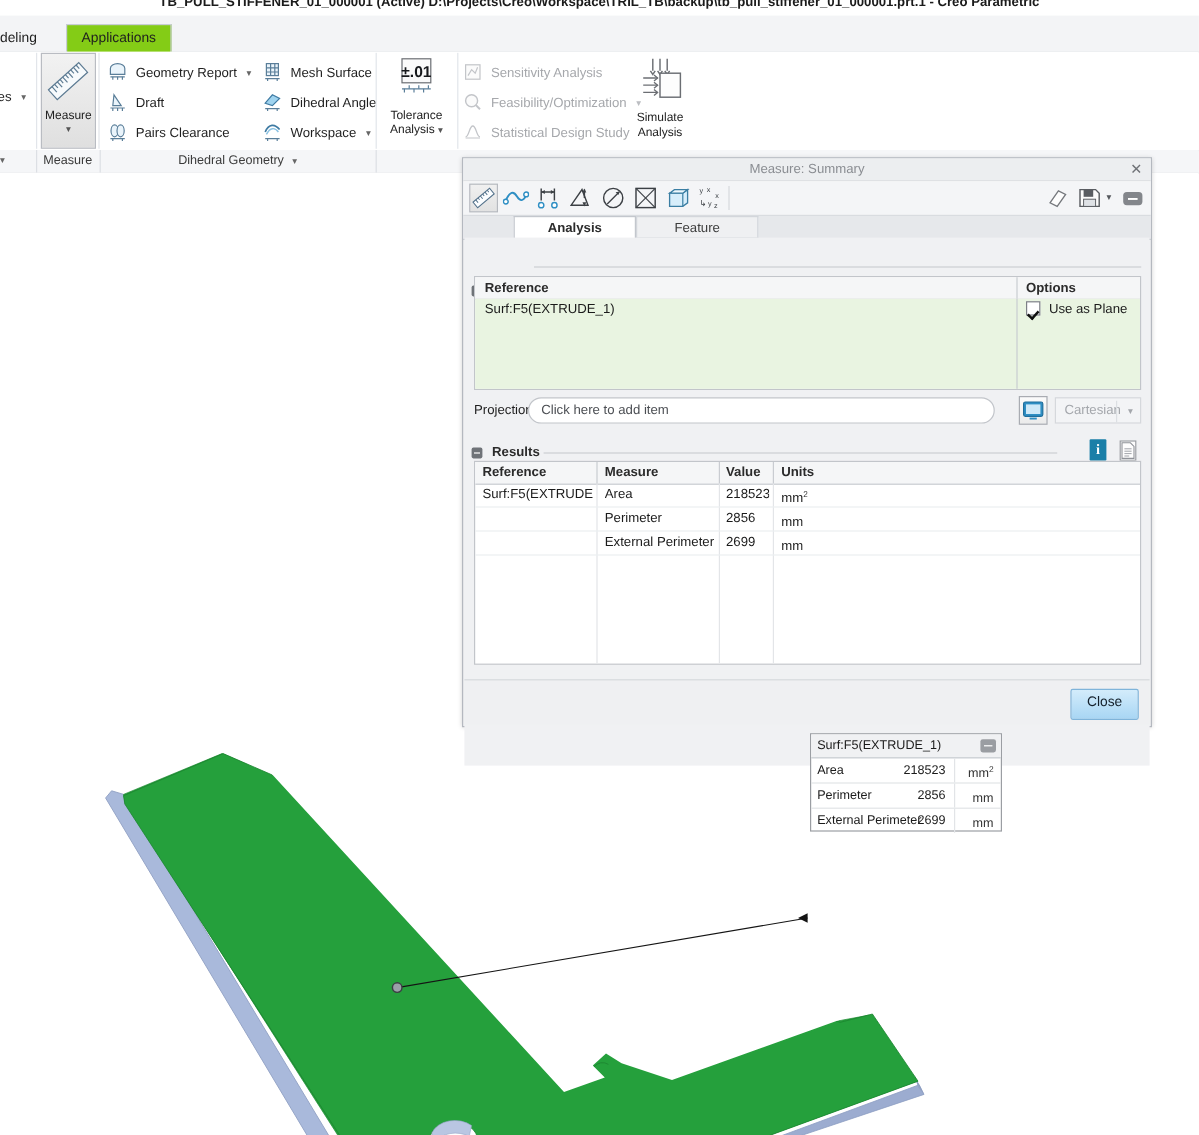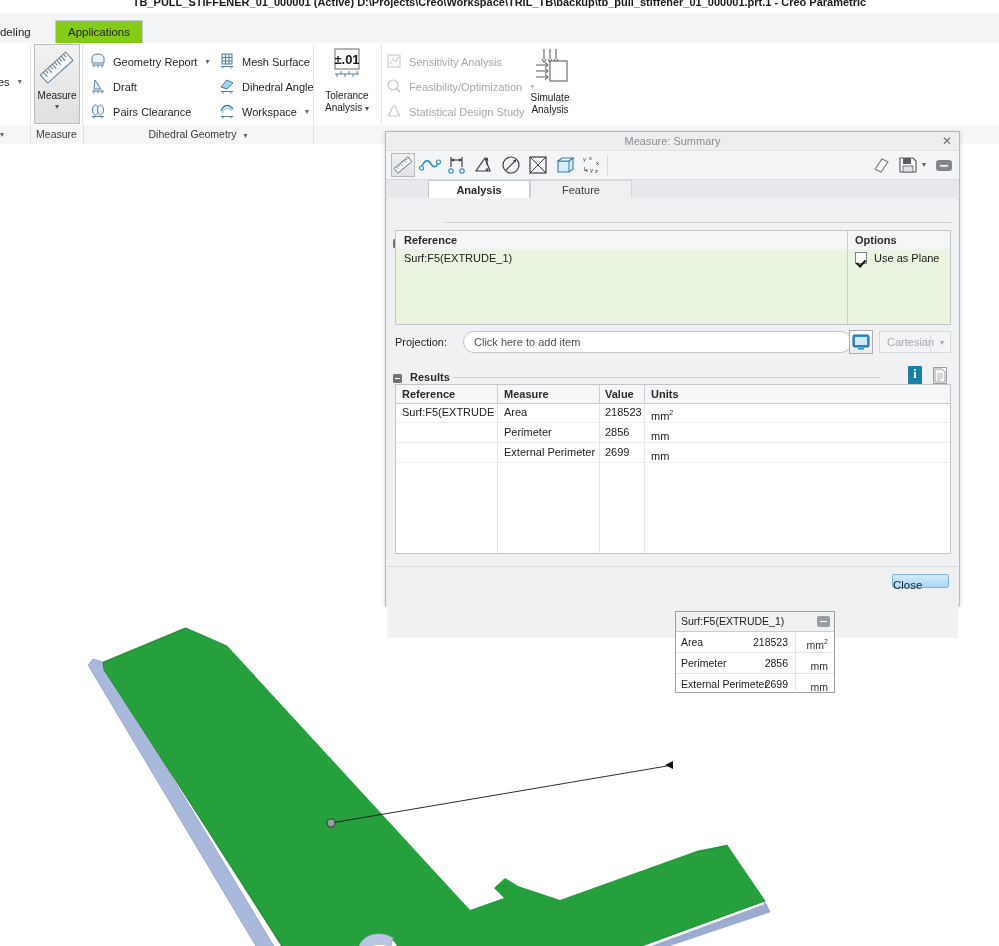--- a/index.html
+++ b/index.html
@@ -259,25 +259,25 @@
     position:absolute;width:14px;height:17px;background:#fdfdfd;
     border:1px solid #9a9da2;box-sizing:border-box;
   }
 
   
   #dlg-footer{
     position:absolute;left:1px;bottom:1px;width:571px;height:37px;
     background:#eff0f2;border-top:1px solid #d6d9dd;
   }
   #close-button{
-    position:absolute;right:9px;top:7px;width:57px;height:14px;
+    position:absolute;right:9px;top:7px;width:57px;height:26px;
     box-sizing:border-box;
     background:linear-gradient(#d3ecfb,#a8d6f4);
     border:1px solid #7fb4da;border-radius:2px;
-    font-size:11.5px;color:#14202b;text-align:left;line-height:20px;
+    font-size:11.5px;color:#14202b;text-align:center;line-height:20px;
     cursor:pointer;
   }
 
   
   #callout{
     position:absolute;left:675px;top:611px;width:160px;height:82px;
     background:#ffffff;border:1px solid #9b9ea3;
     box-sizing:border-box;
   }
   #callout-head{
@@ -801,21 +801,21 @@
           <div class="sr-ref">Surf:F5(EXTRUDE_1)</div>
           <div class="sr-opt" style="left:459px;">
             <span class="chk checked"></span>
             <span>Use as Plane</span>
           </div>
         </div>
       </div>
     </div>
 
     <div class="proj-label" style="left:8px;top:134px;">Projection:</div>
-    <div class="proj-input" style="left:76px;top:133px;width:389px;border-radius:11px;">Click here to add item</div>
+    <div class="proj-input" style="left:53px;top:133px;width:389px;border-radius:11px;">Click here to add item</div>
     <div class="proj-btn" style="left:462px;top:132px;">
       <svg width="22" height="22" viewBox="0 0 22 22">
         <rect x="3" y="4" width="16" height="12" rx="1.5" fill="#2f8fc4" stroke="#1f6e9c" stroke-width="1"></rect>
         <rect x="5" y="6" width="12" height="8" fill="#cfe9f8"></rect>
         <rect x="8" y="17" width="6" height="1.6" fill="#2f8fc4"></rect>
       </svg>
     </div>
     <div class="proj-combo" style="left:492px;top:133px;width:72px;">
       <span class="pc-text">Cartesian</span>
       <span class="pc-div"></span>

